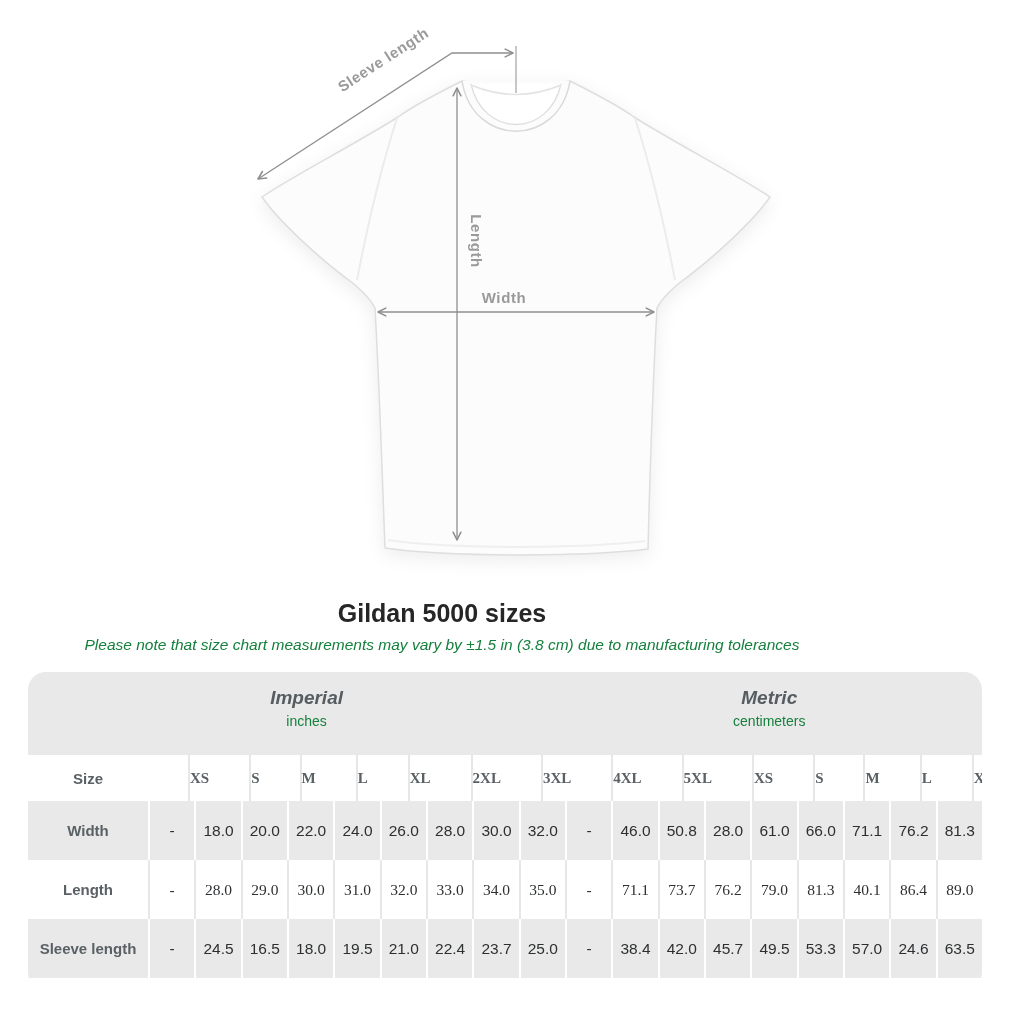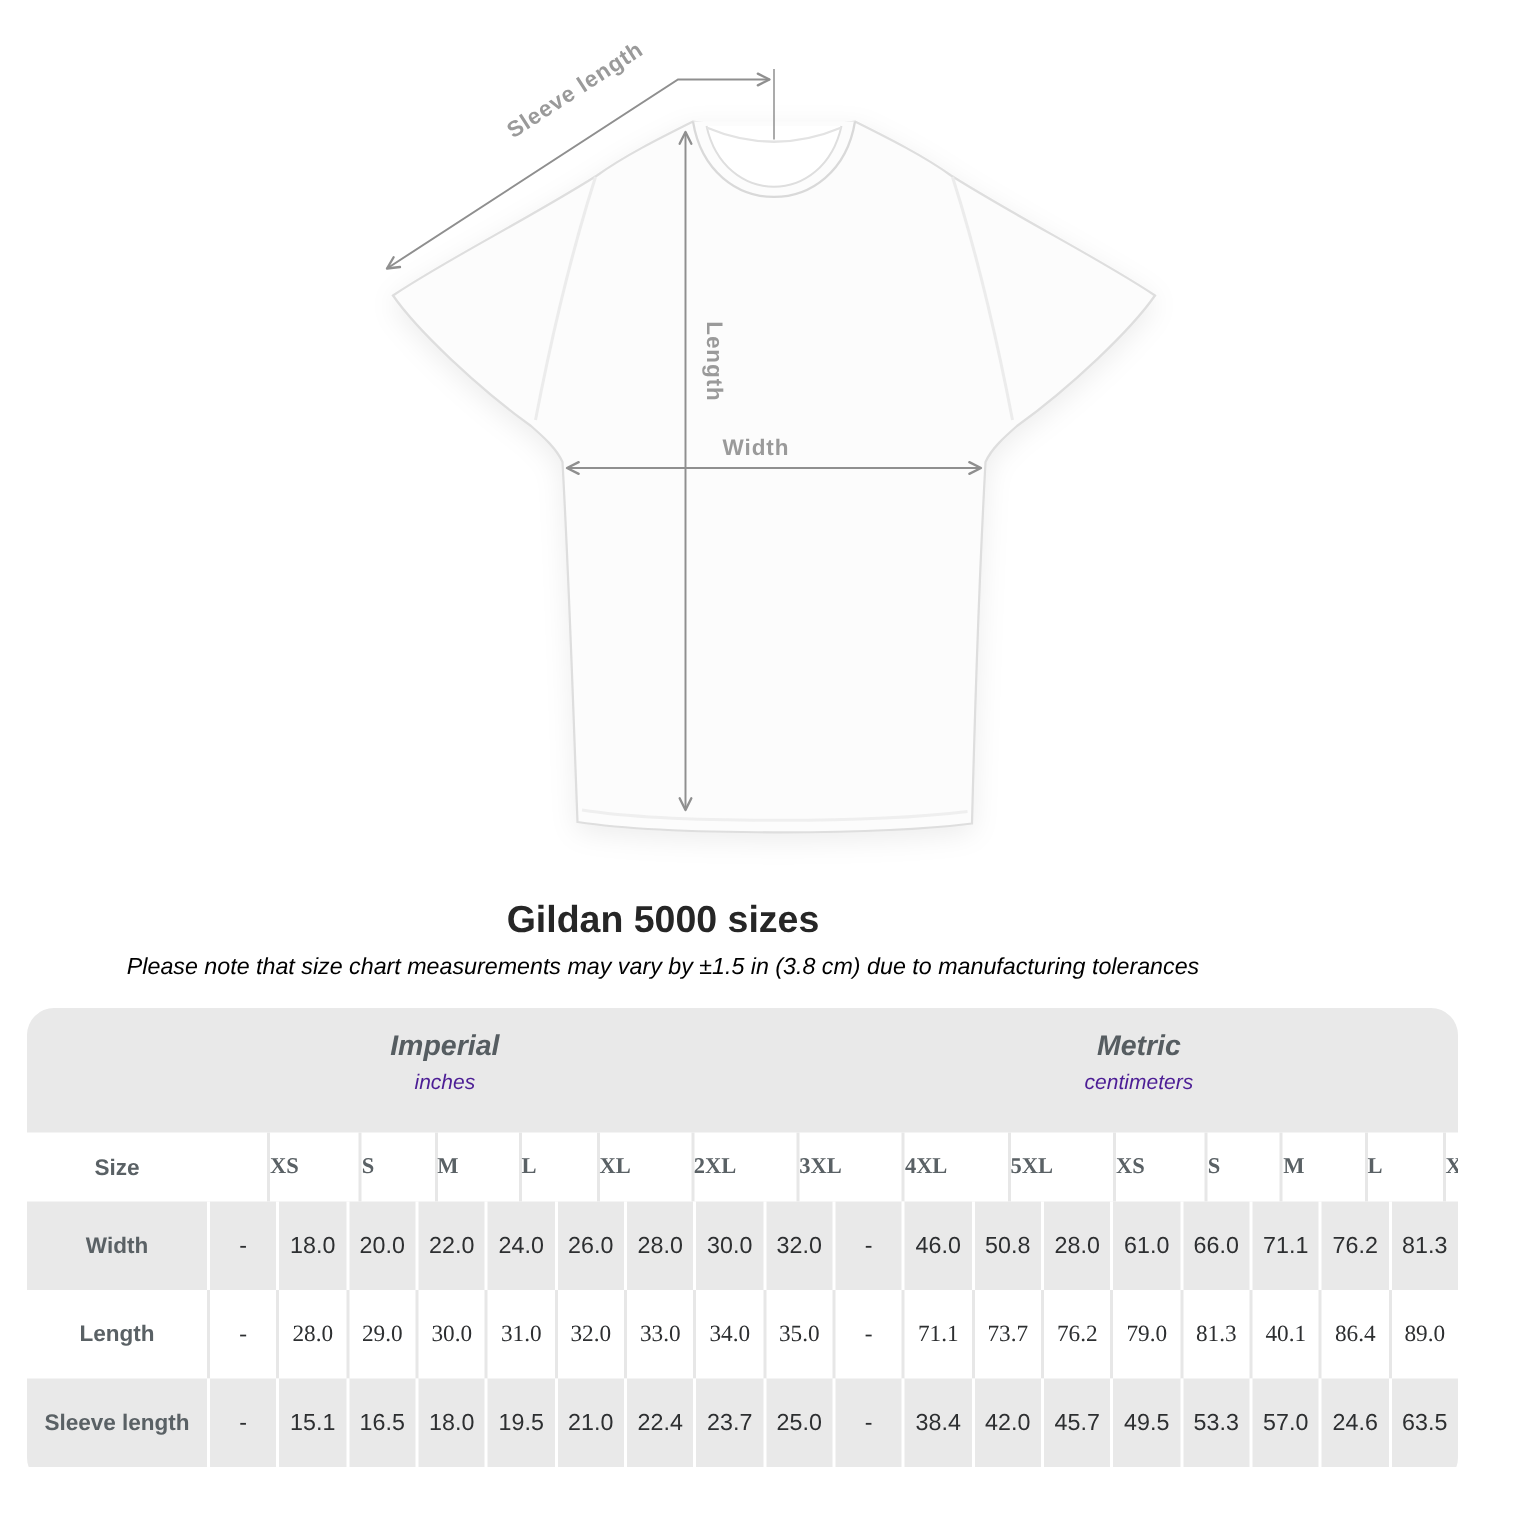--- a/index.html
+++ b/index.html
@@ -8,31 +8,31 @@
 
   
   .diagram{position:absolute;left:0;top:0;width:1024px;height:660px;}
   .diagram svg{display:block;width:100%;height:100%;}
   .shirt-shape{filter:drop-shadow(0 5px 9px rgba(0,0,0,0.07));}
   .measure-text{fill:#9a9a9a;font-size:15px;font-weight:700;letter-spacing:.6px;}
 
   
   .heading{position:absolute;top:598px;left:0;width:884px;text-align:center;}
   .title{font-size:25px;font-weight:700;color:#262626;line-height:1.2;}
-  .note{margin-top:8px;font-size:15.5px;font-style:italic;color:#000000;}
+  .note{margin-top:8px;font-size:15.5px;font-style:italic;color:#15803d;}
 
   
-  .sizetable{position:absolute;left:18px;top:672px;width:954px;height:318px;
+  .sizetable{position:absolute;left:28px;top:672px;width:954px;height:318px;
              border-radius:18px;overflow:hidden;background:#ffffff;}
   .band{height:83px;background:#e9e9e9;position:relative;}
   .grp{position:absolute;top:15px;transform:translateX(-50%);text-align:center;color:#565d61;}
   .grp-imperial{left:29.2%;}
   .grp-metric{left:77.7%;}
   .gname{font-size:19px;font-weight:700;font-style:italic;}
-  .gunit{font-size:14px;font-style:italic;margin-top:4px;color:#4c1d95;}
+  .gunit{font-size:14px;margin-top:4px;color:#15803d;}
 
   .trow{display:grid;grid-template-columns:120px repeat(18,1fr);height:59px;}
   .trow.sizes{height:46px;gap:40px;}
   .trow.bg-gray{background:#e9e9e9;}
   .trow.bg-white{background:#ffffff;}
   .trow.bg-gray > .cell + .cell{border-left:2px solid #ffffff;}
   .trow.bg-white > .cell + .cell{border-left:2px solid #e7e7e7;font-family:Liberation Serif, serif;}
 
   .cell{display:flex;align-items:center;justify-content:center;}
   .cell.head,.cell.rowlabel{font-weight:700;color:#5a6165;font-size:15px;}
@@ -167,21 +167,21 @@
         <div class="cell val">76.2</div>
         <div class="cell val">79.0</div>
         <div class="cell val">81.3</div>
         <div class="cell val">40.1</div>
         <div class="cell val">86.4</div>
         <div class="cell val">89.0</div>
       </div>
       <div class="trow bg-gray">
         <div class="cell rowlabel">Sleeve length</div>
         <div class="cell val">-</div>
-        <div class="cell val">15.1</div>
+        <div class="cell val">24.5</div>
         <div class="cell val">16.5</div>
         <div class="cell val">18.0</div>
         <div class="cell val">19.5</div>
         <div class="cell val">21.0</div>
         <div class="cell val">22.4</div>
         <div class="cell val">23.7</div>
         <div class="cell val">25.0</div>
         <div class="cell val">-</div>
         <div class="cell val">38.4</div>
         <div class="cell val">42.0</div>

